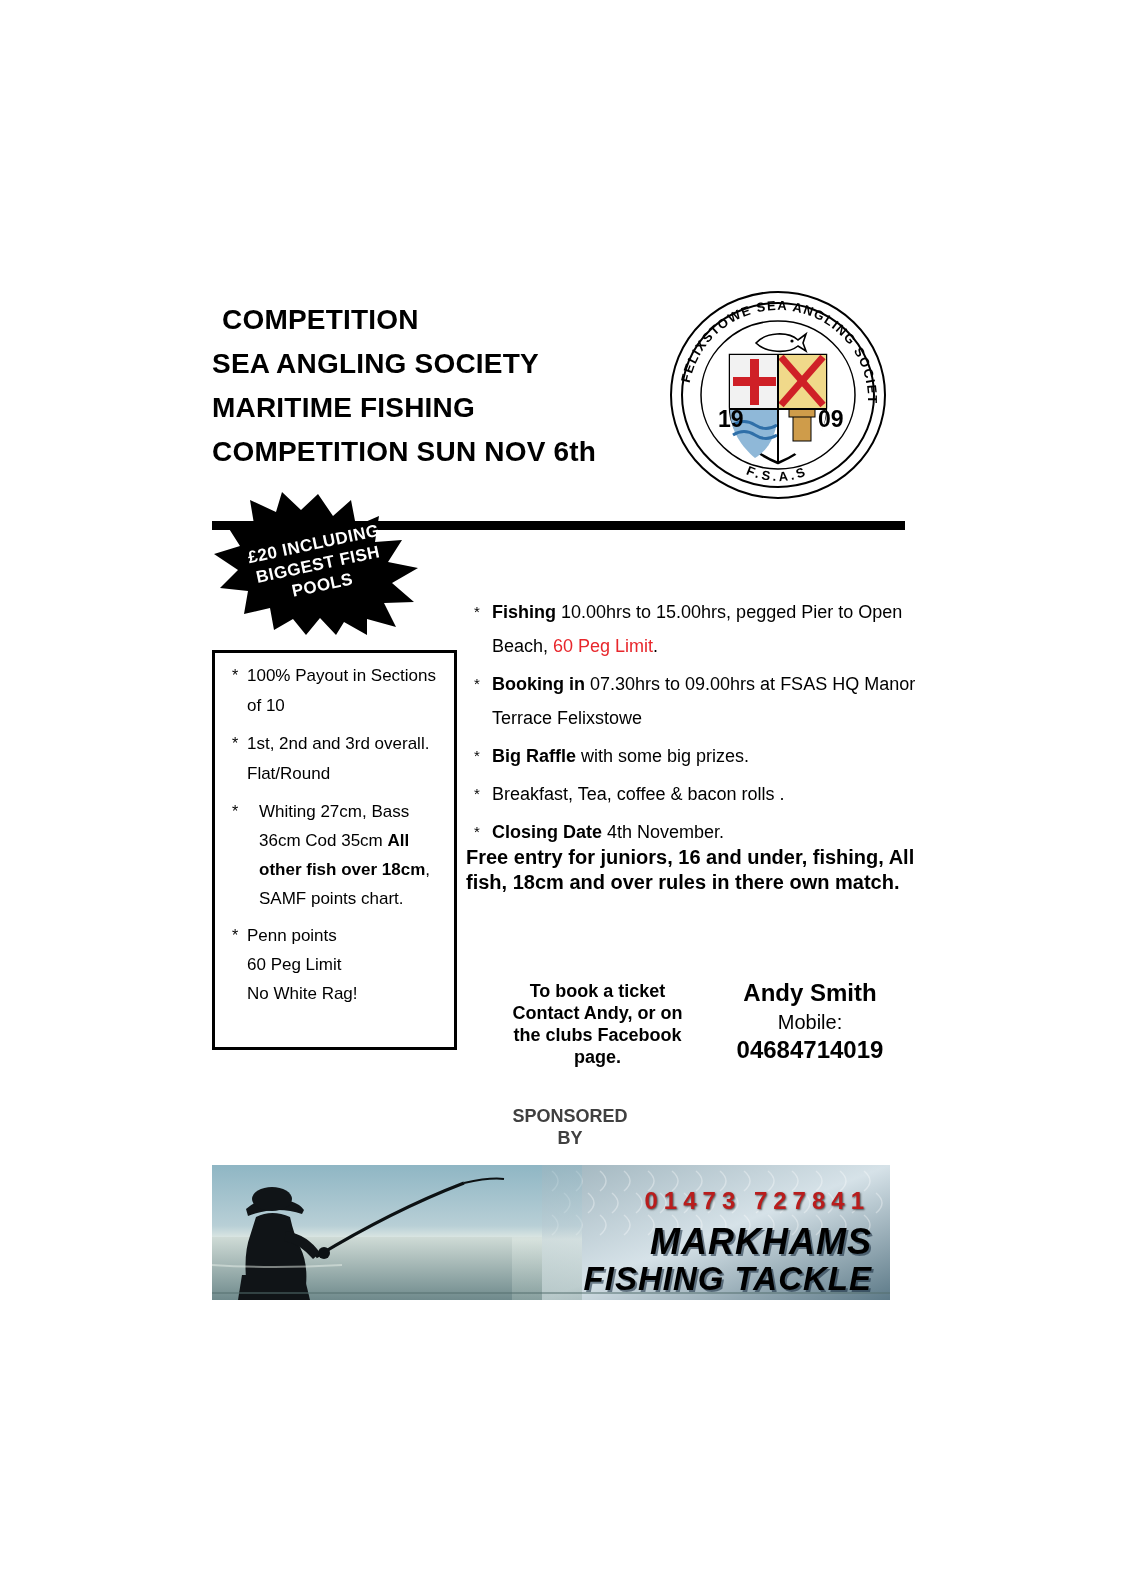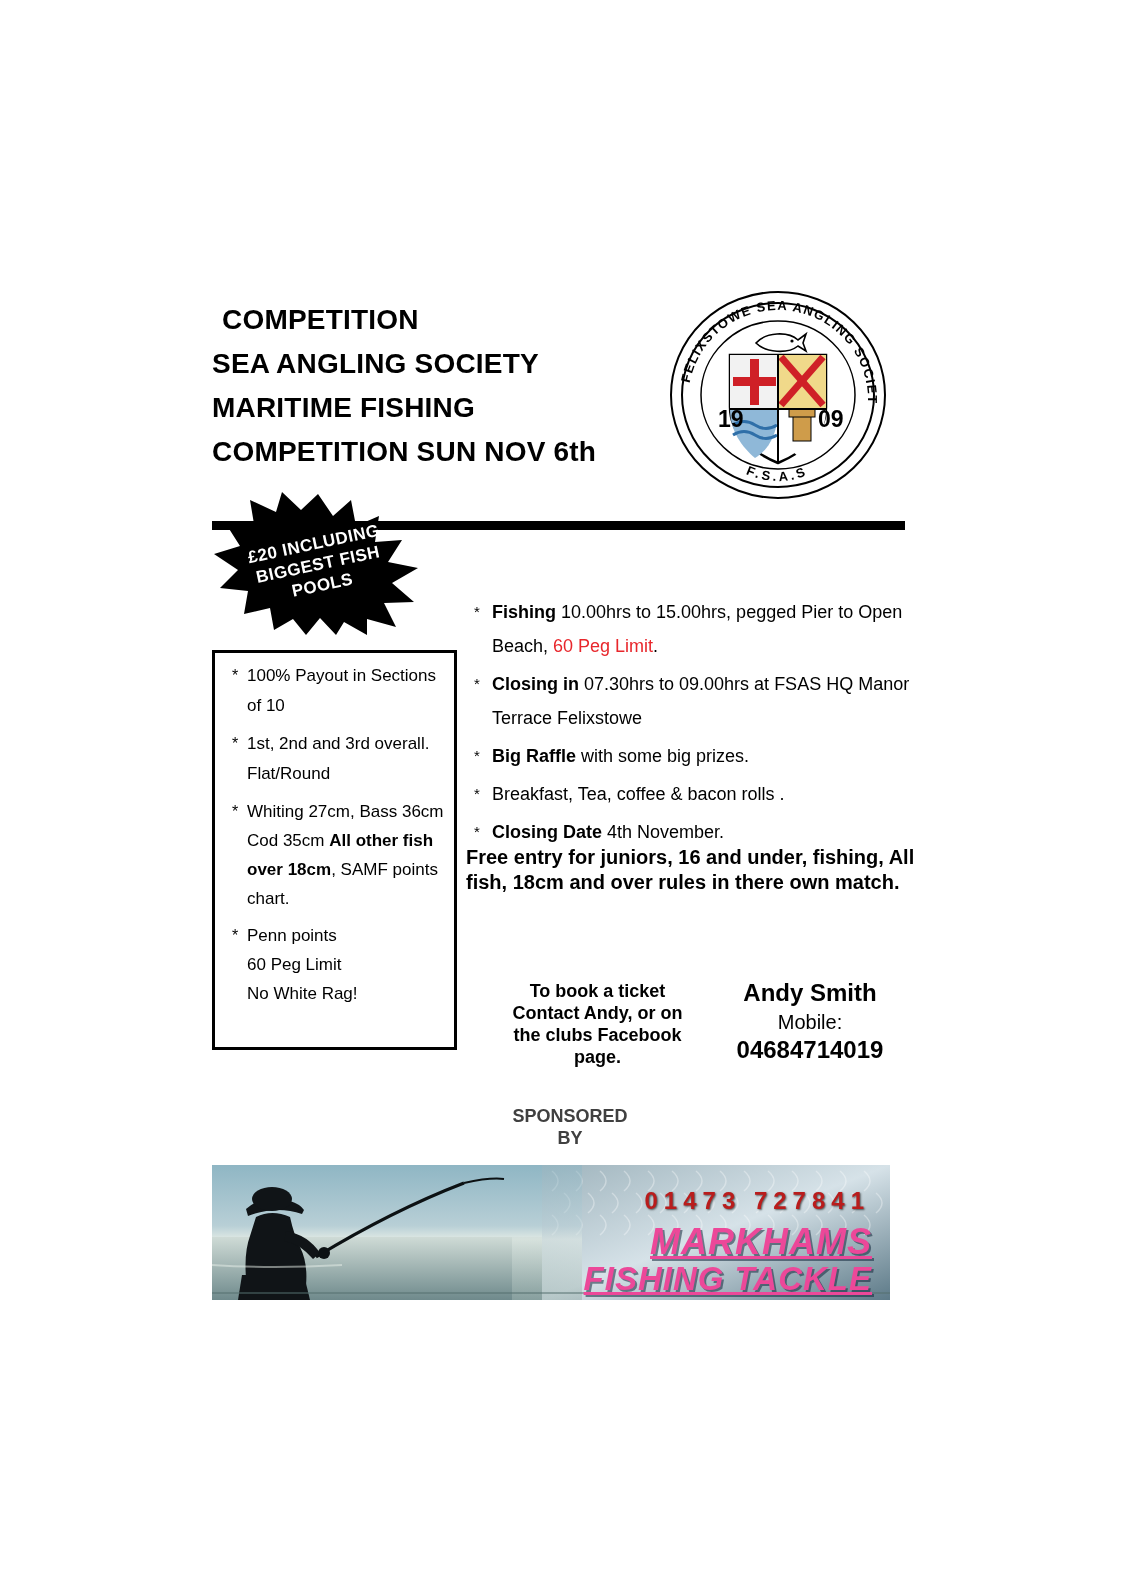--- a/index.html
+++ b/index.html
@@ -113,21 +113,21 @@
     font-size: 16px;
     line-height: 30px;
     text-align: center;
     color: #000;
   }
   .lb-text {
     font-size: 17px;
     line-height: 30px;
   }
   .lb-text b { font-weight: bold; }
-  .lb-text.tight { line-height: 29px; }
+  .lb-text.tight { line-height: 29px; margin-left: 12px; }
 
   
   .right-list {
     position: absolute;
     left: 462px;
     top: 595px;
     width: 455px;
   }
   .rl-item {
     display: flex;
@@ -225,23 +225,22 @@
     letter-spacing: 6px;
     text-shadow: 1px 1px 2px rgba(0,0,0,.6);
   }
   .banner-brand {
     position: absolute;
     right: 18px;
     top: 58px;
     text-align: right;
     font-style: italic;
     font-weight: bold;
-    color: #ec4899;
+    color: #000000;
     text-shadow: 2px 2px 0 rgba(20,40,60,.55);
-    text-decoration: underline;
   }
   .banner-brand .l1 { font-size: 36px; line-height: 38px; letter-spacing: 1px; }
   .banner-brand .l2 { font-size: 33px; line-height: 36px; letter-spacing: 1px; }
 </style>
 </head>
 <body>
 
 <div class="poster">
 
   <div class="header-title">
@@ -347,21 +346,21 @@
 
   <div class="right-list">
 
     <div class="rl-item">
       <div class="rl-bullet">*</div>
       <div class="rl-text"><b>Fishing</b><span> 10.00hrs to 15.00hrs, pegged Pier to Open Beach, </span><span class="red">60 Peg Limit</span><span>.</span></div>
     </div>
 
     <div class="rl-item">
       <div class="rl-bullet">*</div>
-      <div class="rl-text"><b>Closing in</b><span> 07.30hrs to 09.00hrs at FSAS HQ Manor Terrace Felixstowe</span></div>
+      <div class="rl-text"><b>Booking in</b><span> 07.30hrs to 09.00hrs at FSAS HQ Manor Terrace Felixstowe</span></div>
     </div>
 
     <div class="rl-item">
       <div class="rl-bullet">*</div>
       <div class="rl-text"><b>Big Raffle</b><span> with some big prizes.</span></div>
     </div>
 
     <div class="rl-item">
       <div class="rl-bullet">*</div>
       <div class="rl-text"><span>Breakfast, Tea, coffee &amp; bacon rolls .</span></div>

